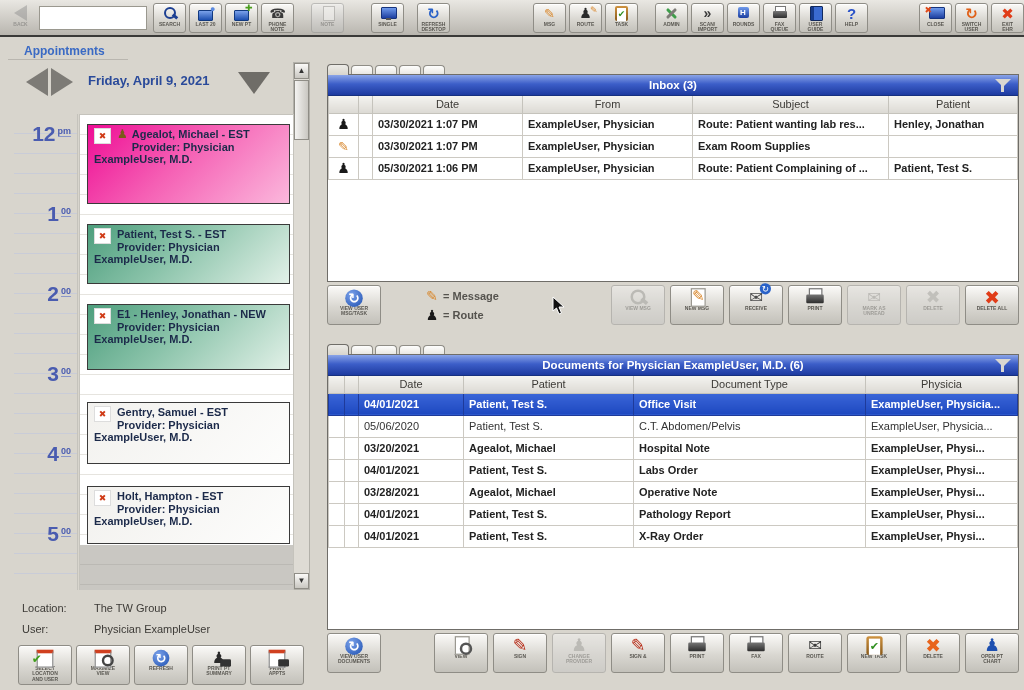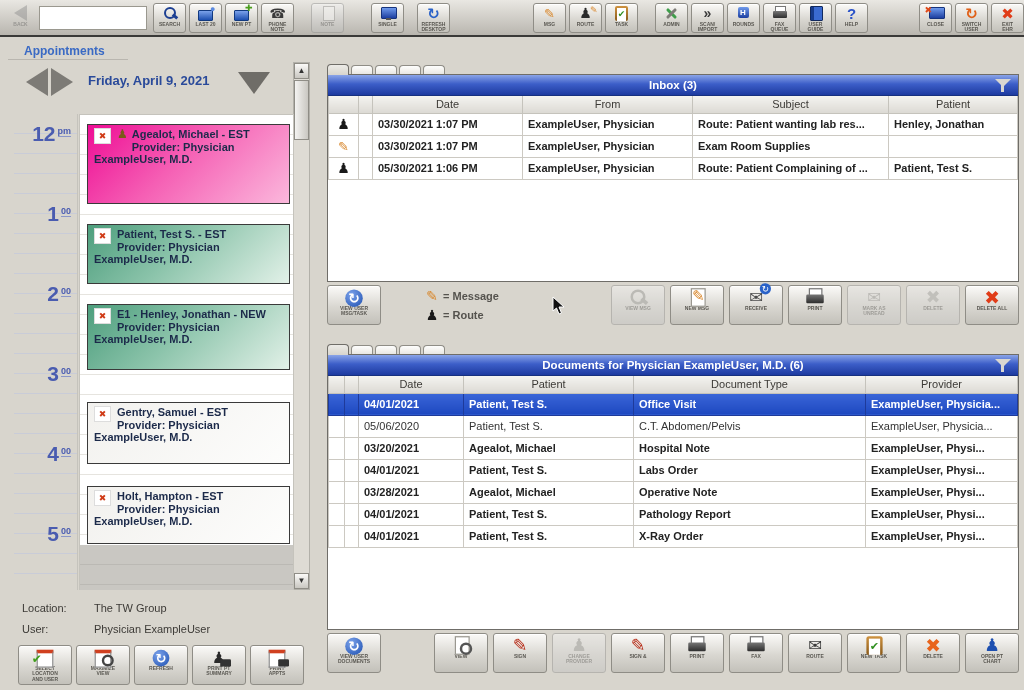--- a/index.html
+++ b/index.html
@@ -482,21 +482,21 @@
           <col style="width:232px">
           <col>
         </colgroup>
       <thead>
           <tr>
         <th></th>
         <th></th>
         <th>Date</th>
         <th>Patient</th>
         <th>Document Type</th>
-        <th>Provider</th>
+        <th>Physicia</th>
       </tr>
         </thead>
       <tbody>
           <tr class="selected">
     <td></td>
     <td></td>
     <td>04/01/2021</td>
     <td>Patient, Test S.</td>
     <td>Office Visit</td>
     <td>ExampleUser, Physicia...</td>

